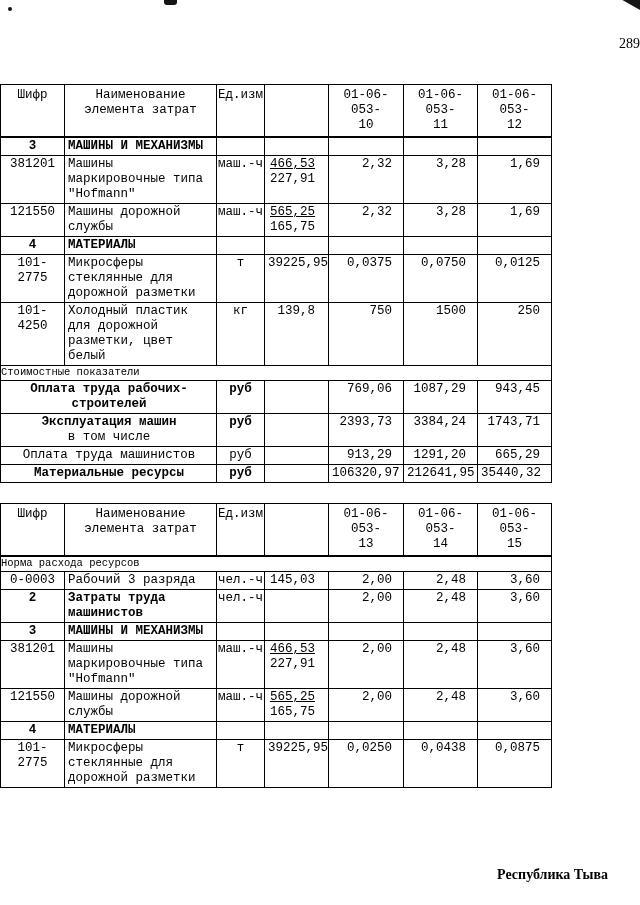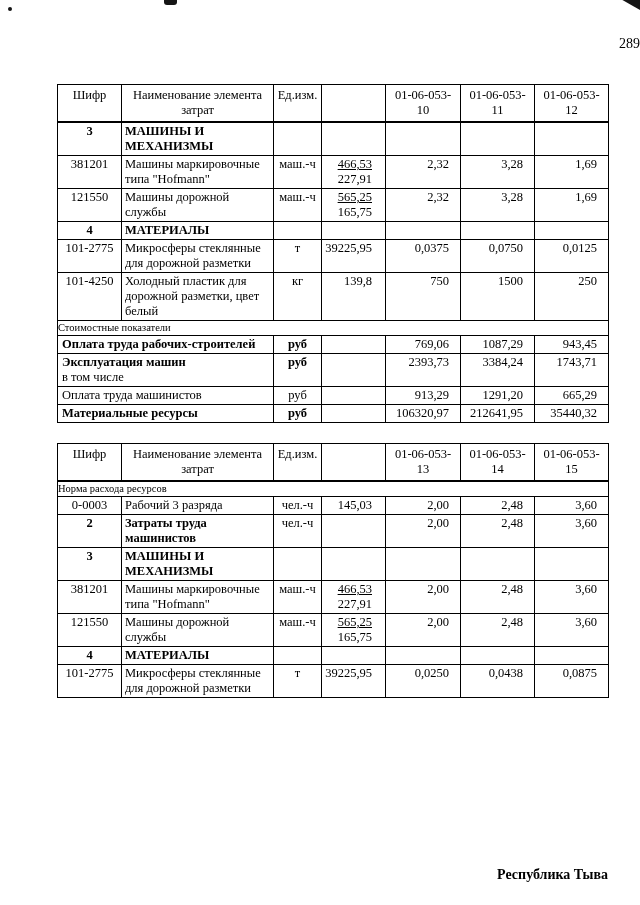--- a/index.html
+++ b/index.html
@@ -13,22 +13,22 @@
   }
   .page-number {
     text-align: right;
     padding-top: 36px;
     font-size: 14px;
   }
   table {
     border-collapse: collapse;
     table-layout: fixed;
     width: 551px;
-    margin-left: 57px;
     border: 1.5px solid #000;
+    font-family: Liberation Mono, monospace;
   }
   .t1 { margin-top: 32px; }
   .t2 { margin-top: 20px; }
   th, td {
     border: 1px solid #000;
     font-size: 12.5px;
     line-height: 15px;
     vertical-align: top;
     padding: 1px 3px;
     overflow: hidden;
@@ -45,21 +45,21 @@
   .c-unit { text-align: center; padding: 1px; }
   .c-qty  { text-align: right; padding-right: 13px; }
   .c-val  { text-align: right; padding-right: 11px; }
   .qty-top span { text-decoration: underline; }
   tr.bold .c-code, tr.bold .c-name { font-weight: bold; }
   td.band-cell {
     font-size: 10.5px;
     line-height: 13px;
     padding: 0 18px 1px 0;
   }
-  .c-sumname { text-align: left; padding-left: 4px; }
+  .c-sumname { text-align: center; padding-left: 4px; }
   .c-sumname.b, .c-unit.b { font-weight: bold; }
   .c-sumname .normal { font-weight: normal; }
   .footer {
     position: absolute;
     right: 32px;
     bottom: 22px;
     font-size: 14px;
     font-weight: bold;
   }
   

